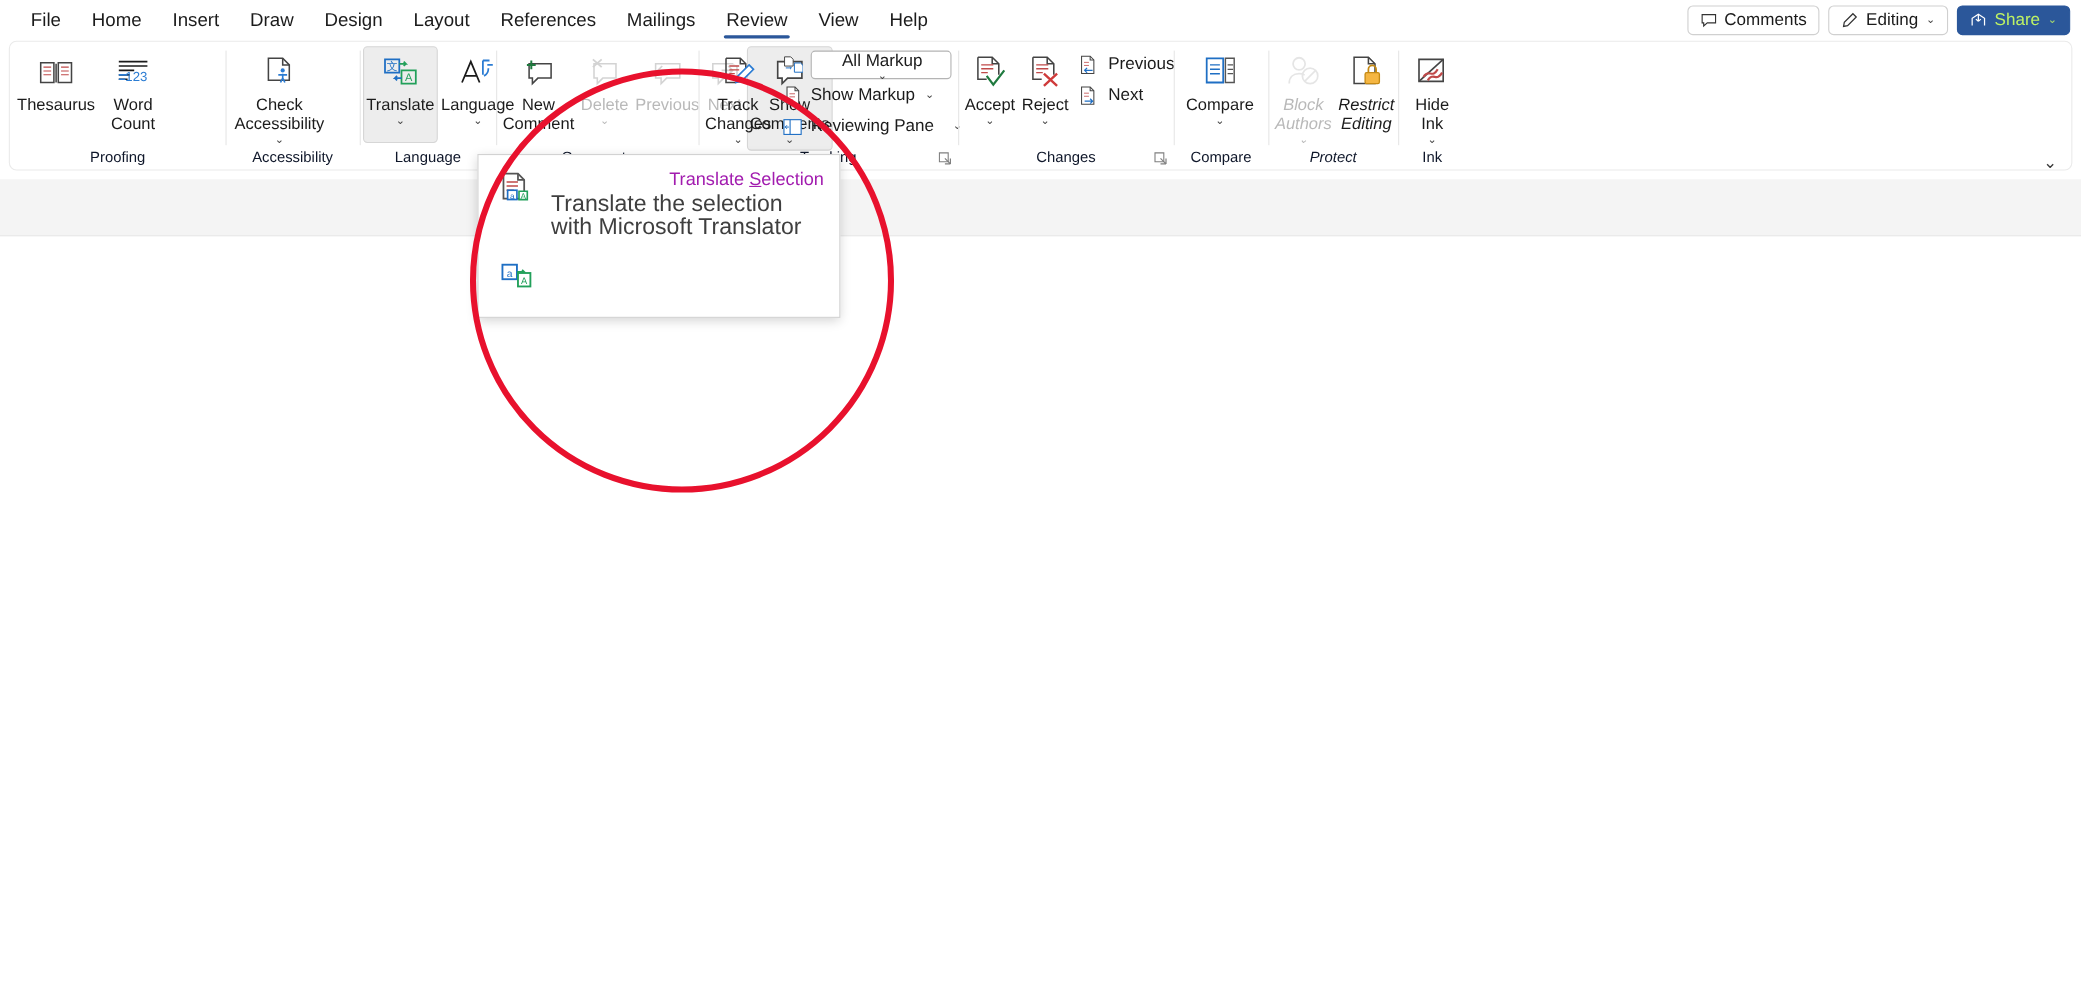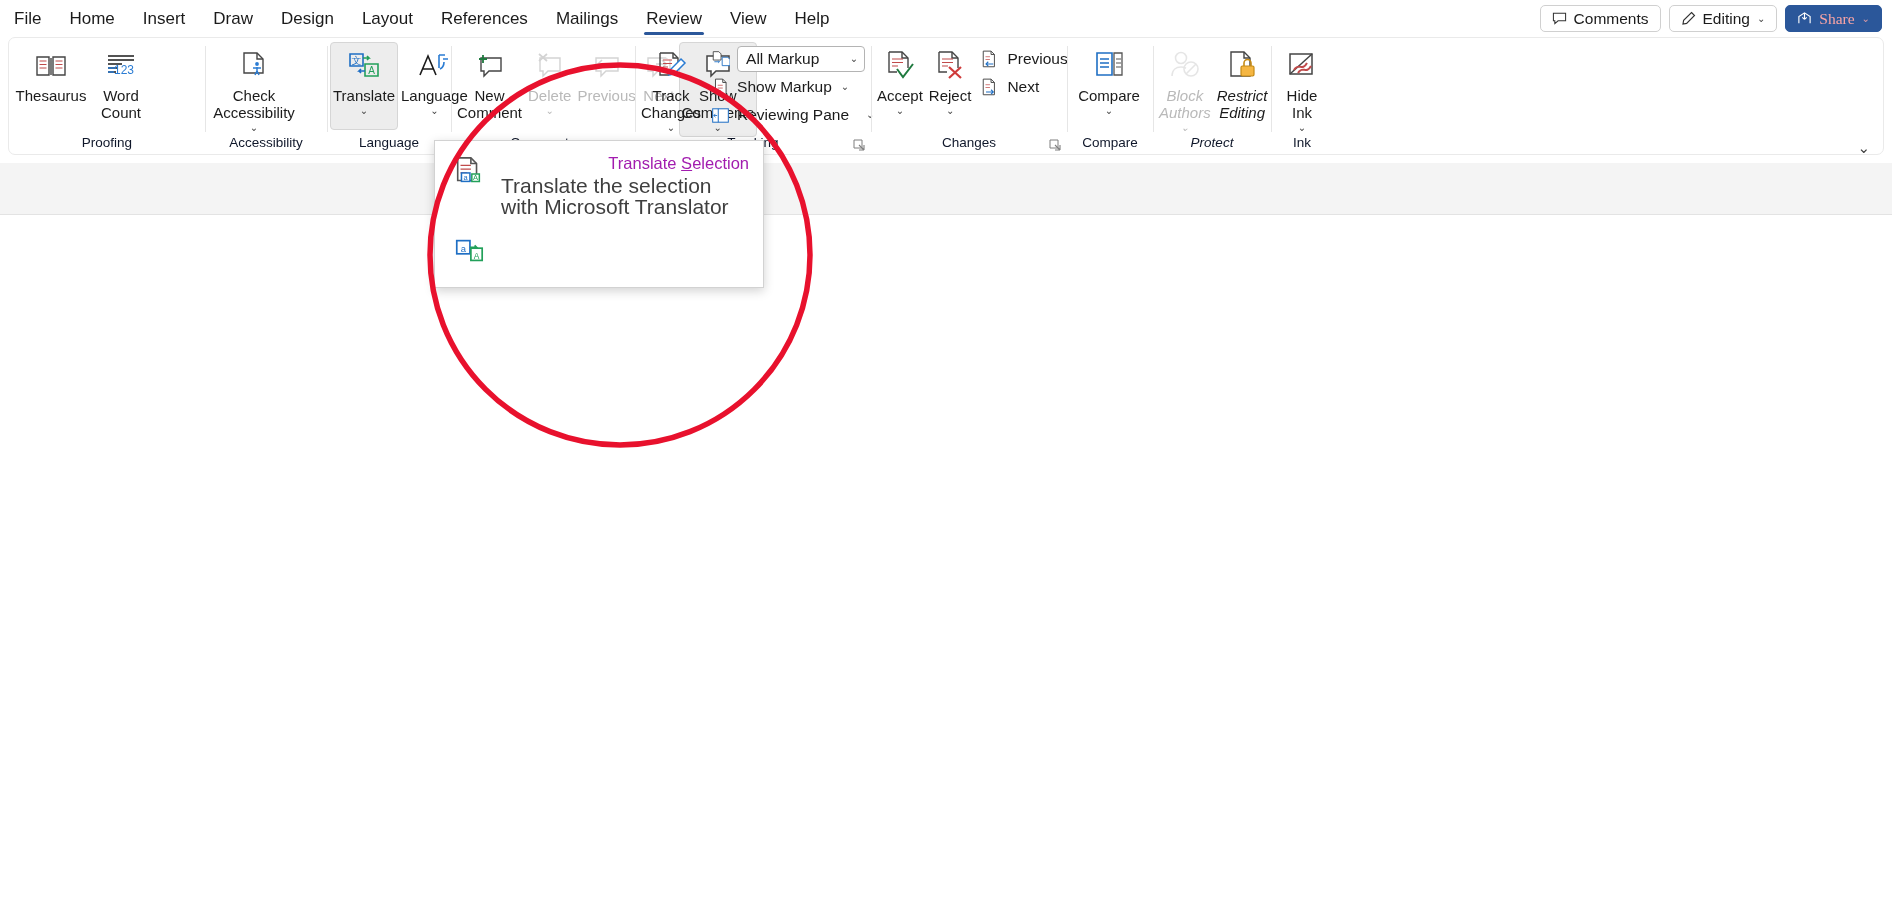--- a/index.html
+++ b/index.html
@@ -11,21 +11,21 @@
     overflow: hidden;
   }
   #app { position: relative; width: 1892px; height: 900px; }
 
   
   .tabstrip {
     position: absolute; top: 0; left: 0; width: 1892px; height: 37px;
     background: #ffffff;
     display: flex; align-items: center;
   }
-  .tabs { display: flex; align-items: center; height: 37px; }
+  .tabs { display: flex; align-items: center; height: 37px; padding-left: 14px; }
   .tab {
     position: relative;
     padding: 0 14px; height: 37px; line-height: 37px;
     font-size: 17px; color: #1b1b1b; white-space: nowrap; cursor: default;
   }
   .tab.active { color: #1b1b1b; }
   .tab.active::after {
     content: ""; position: absolute; left: 12px; right: 12px; bottom: 2px;
     height: 3px; background: #2b579a; border-radius: 2px;
   }
@@ -35,21 +35,21 @@
     display: flex; align-items: center; gap: 8px;
   }
   .pillbtn {
     display: flex; align-items: center; gap: 7px;
     height: 27px; padding: 0 11px;
     border: 1px solid #d0d0d0; border-radius: 5px;
     background: #ffffff; font-size: 15.5px; color: #1b1b1b;
     white-space: nowrap; cursor: default;
   }
   .pillbtn.share {
-    background: #2b579a; border-color: #2b579a; color: #fca5a5; font-family: Liberation Serif, serif;
+    background: #2b579a; border-color: #2b579a; color: #bef264;
   }
   .caret { font-size: 10px; line-height: 1; opacity: .85; }
 
   
   .ribbon {
     position: absolute; top: 37px; left: 0; width: 1892px; height: 126px;
     background: #ffffff;
   }
   .ribbon-inner {
     position: absolute; left: 8px; top: 0px; right: 8px; height: 118px;
@@ -103,21 +103,21 @@
     display: flex; align-items: center; gap: 7px;
     height: 26px; padding: 0 7px; border-radius: 4px;
     font-size: 15.5px; color: #1b1b1b; white-space: nowrap; cursor: default;
   }
   .smallbtn .sico { width: 19px; height: 19px; display: flex; align-items: center; justify-content: center; }
 
   .combo {
     display: flex; align-items: center; justify-content: space-between;
     width: 128px; height: 26px; padding: 0 6px 0 8px;
     border: 1px solid #b4b4b4; border-radius: 4px; background: #fff;
-    font-size: 15.5px; color: #1b1b1b;
+    font-size: 15.5px; color: #1b1b1b; flex-direction: column;
   }
 
   .ribbon-collapse {
     position: absolute; right: 22px; bottom: 6px;
     font-size: 15px; color: #3b3b3b; cursor: default;
   }
 
   
   .ruler-band {
     position: absolute; top: 163px; left: 0; width: 1892px; height: 52px;

